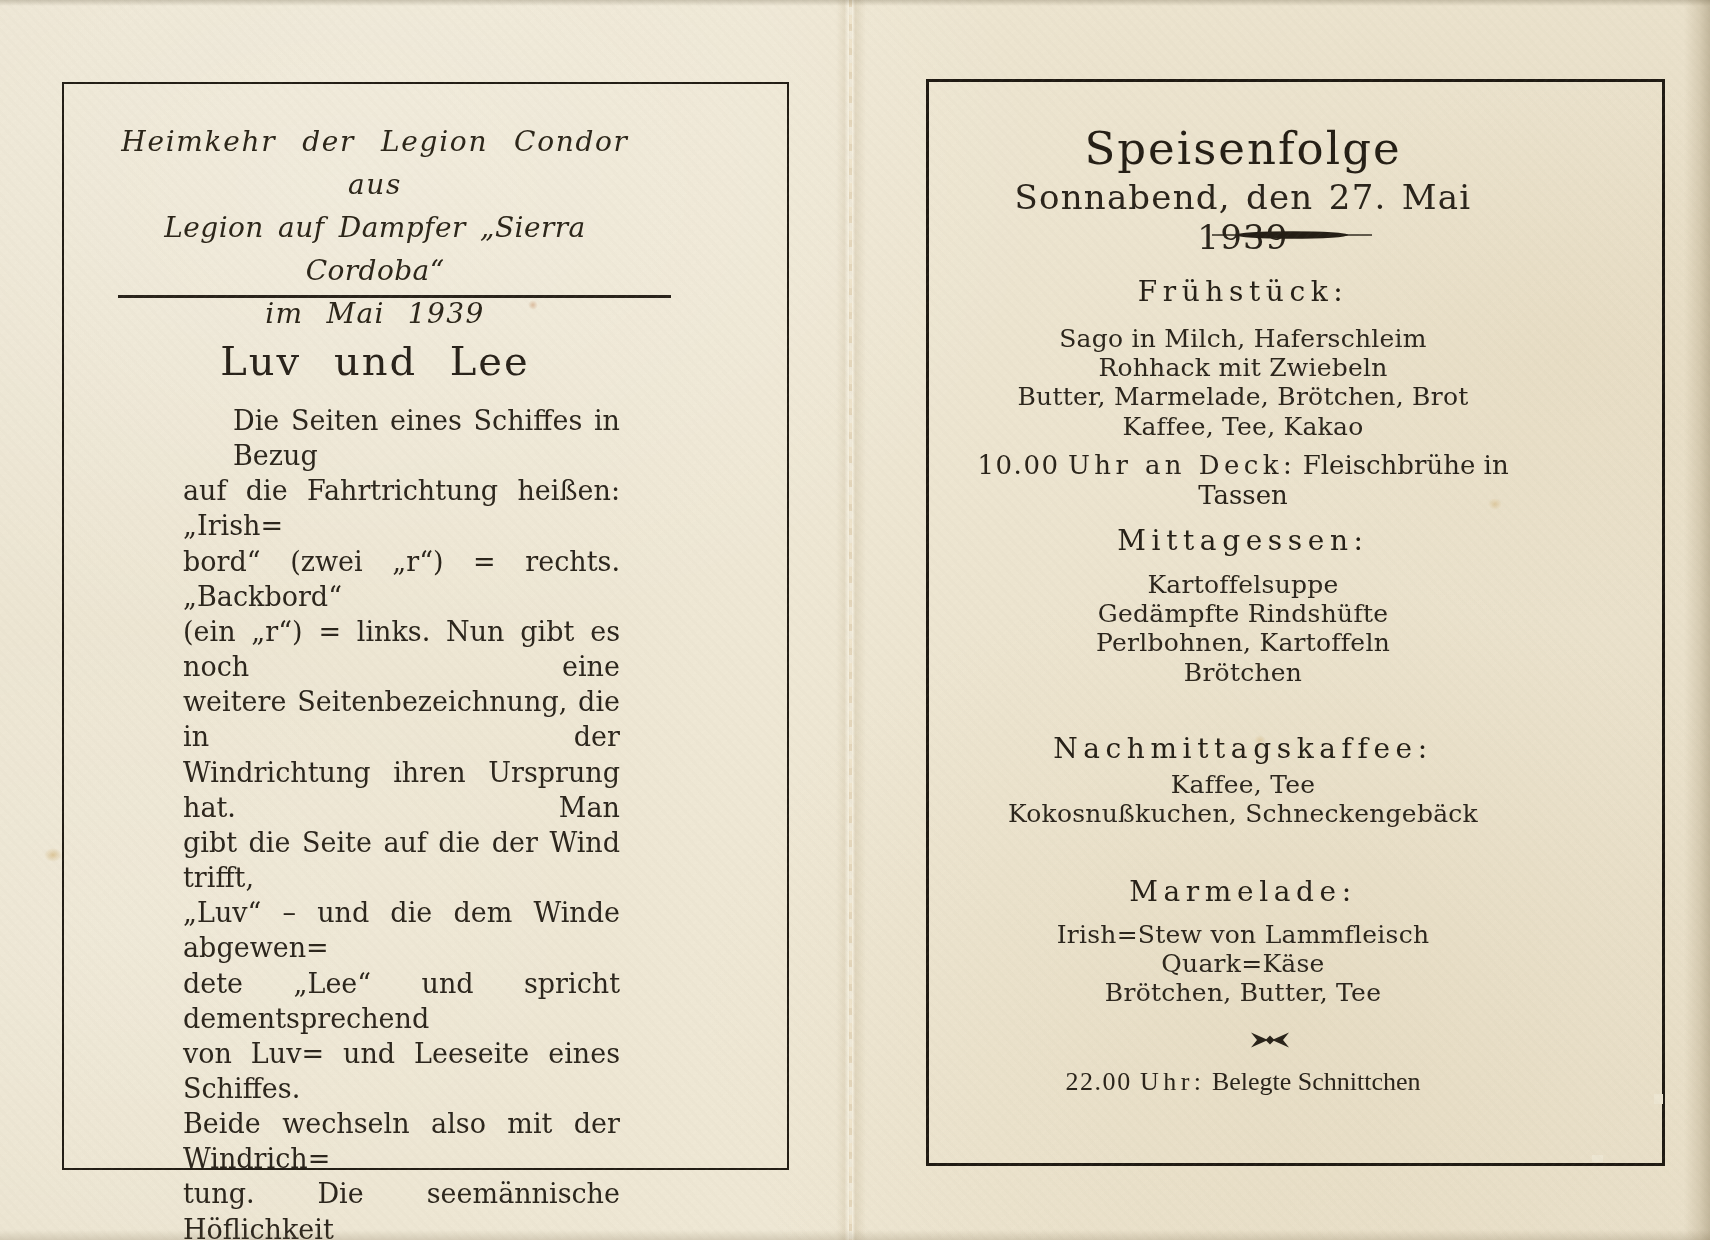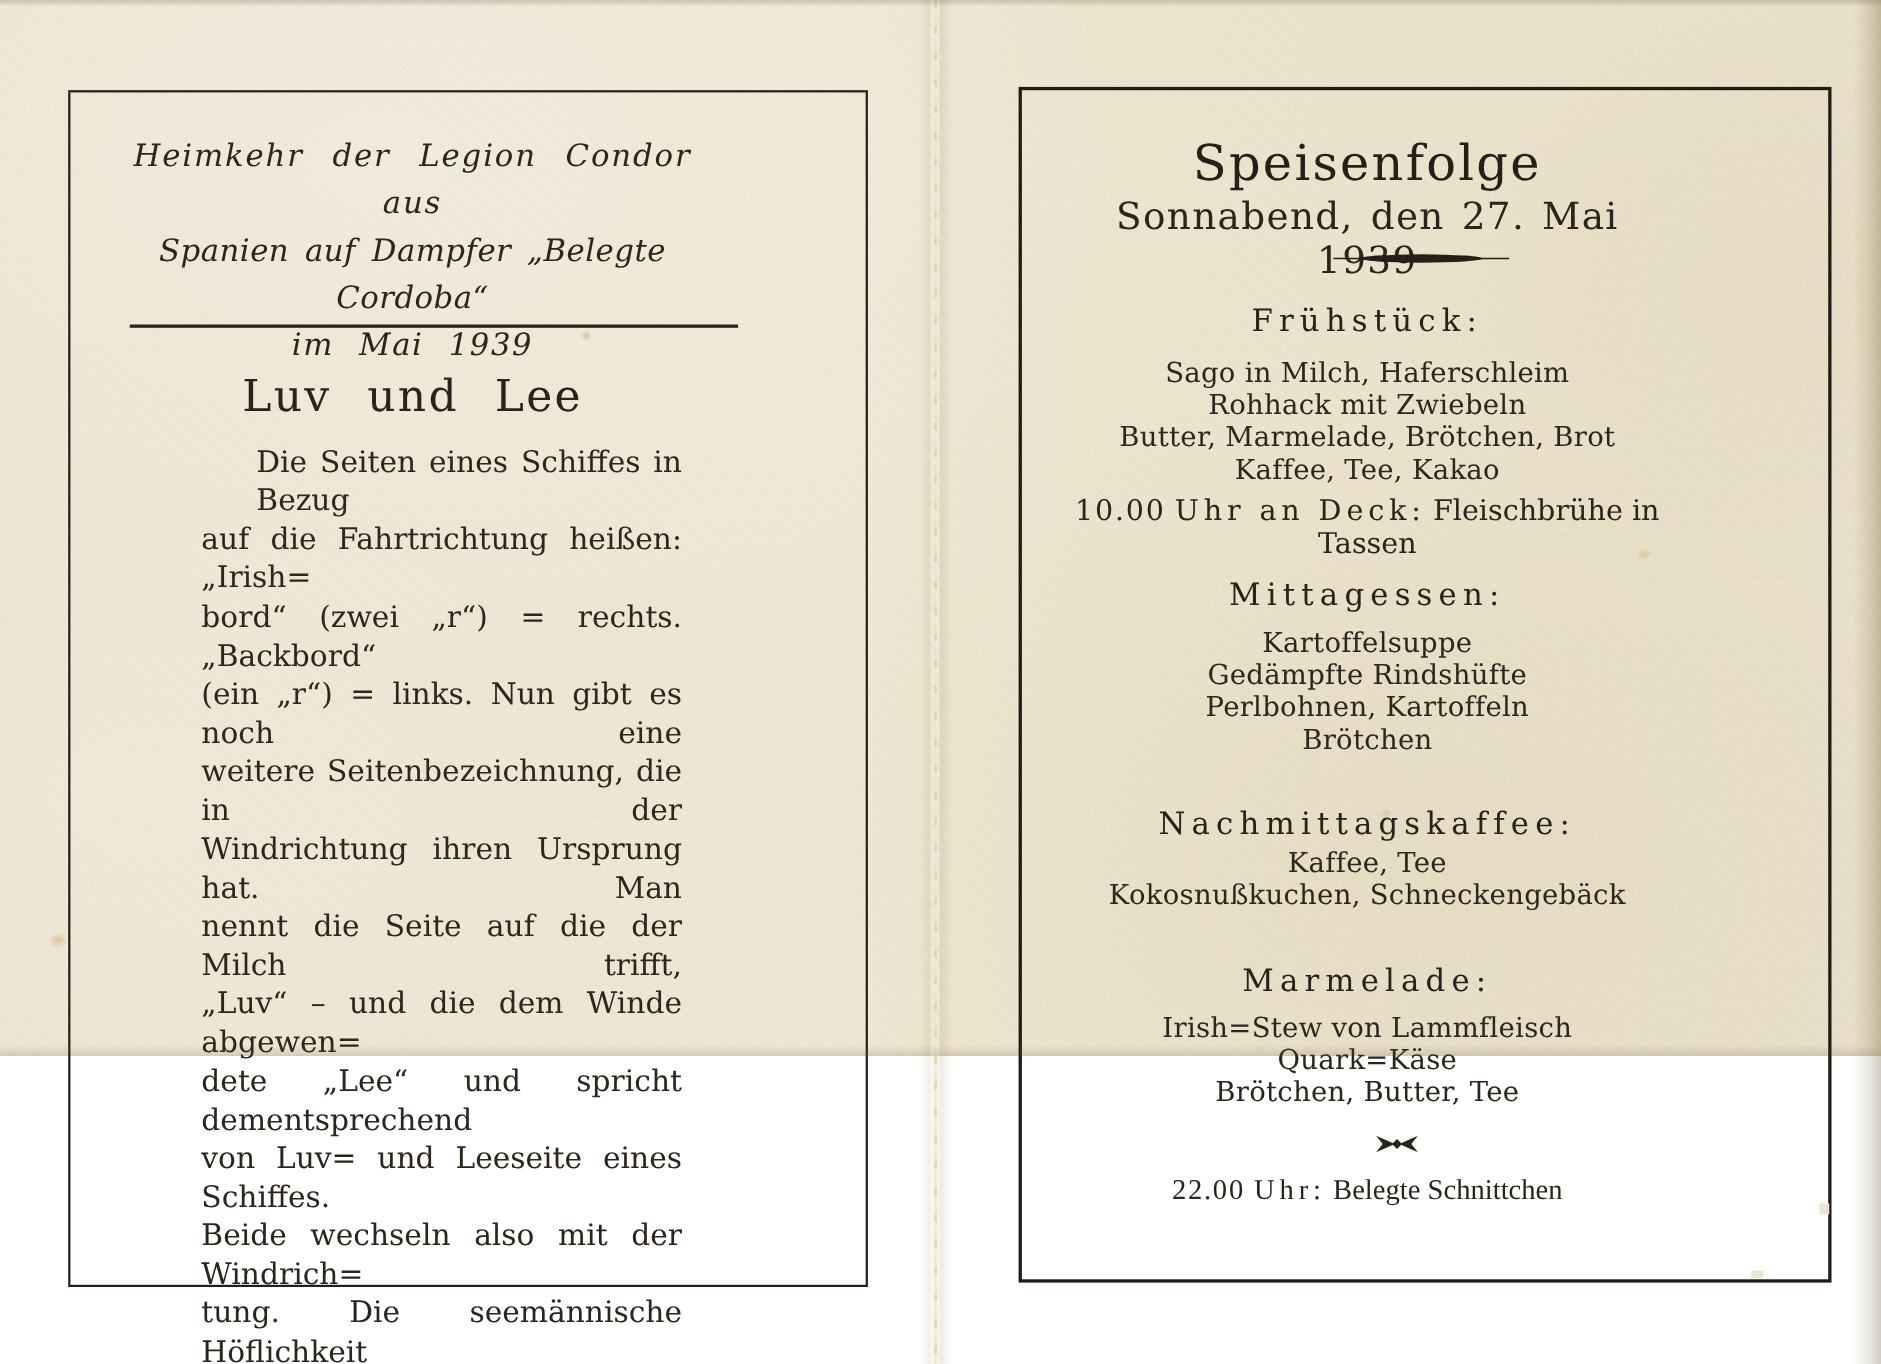--- a/index.html
+++ b/index.html
@@ -1,18 +1,18 @@
 <!DOCTYPE html>
 <html><head>
 <meta charset="utf-8">
 <style>
   html,body{margin:0;padding:0;}
   body{width:1710px;height:1240px;overflow:hidden;
        font-family:"DejaVu Serif","Liberation Serif",serif;}
-  .scan{position:absolute;left:0;top:0;width:1710px;height:960px;
+  .scan{position:absolute;left:0;top:0;width:1710px;height:1240px;
     color:#2a241c;
     background:
       radial-gradient(1200px 800px at 20% 15%, rgba(255,255,255,.20), transparent 60%),
       radial-gradient(900px 700px at 75% 82%, rgba(190,165,115,.10), transparent 65%),
       radial-gradient(500px 400px at 92% 28%, rgba(200,175,125,.09), transparent 70%),
       radial-gradient(700px 500px at 8% 75%, rgba(255,255,250,.12), transparent 65%),
       linear-gradient(90deg,#ece5d2 0%,#eee7d4 45%,#ece4cf 58%,#e9e0ca 100%);}
   .grain{position:absolute;inset:0;pointer-events:none;opacity:.55;
     background:
       repeating-linear-gradient(47deg, rgba(125,105,65,.022) 0 3px, transparent 3px 8px),
@@ -83,36 +83,36 @@
 
 <div class="scan">
 
   <div class="fold"></div>
   <div class="crease"></div>
 
   <div class="frame left"></div>
 
   <div class="caption">
     <div class="c1">Heimkehr der Legion Condor aus</div>
-    <div class="c2">Spanien auf Dampfer „Belegte Cordoba“</div>
+    <div class="c2">Legion auf Dampfer „Sierra Cordoba“</div>
     <div class="c3">im Mai 1939</div>
   </div>
 
   <div class="rule"></div>
 
   <div class="luv-title">Luv und Lee</div>
 
   <div class="bodytext">
     <div class="ln first">Die Seiten eines Schiffes in Bezug</div>
     <div class="ln">auf die Fahrtrichtung heißen: „Irish=</div>
     <div class="ln">bord“ (zwei „r“) = rechts. „Backbord“</div>
     <div class="ln">(ein „r“) = links. Nun gibt es noch eine</div>
     <div class="ln">weitere Seitenbezeichnung, die in der</div>
     <div class="ln">Windrichtung ihren Ursprung hat. Man</div>
-    <div class="ln">nennt die Seite auf die der Milch trifft,</div>
+    <div class="ln">gibt die Seite auf die der Wind trifft,</div>
     <div class="ln">„Luv“ – und die dem Winde abgewen=</div>
     <div class="ln">dete „Lee“ und spricht dementsprechend</div>
     <div class="ln">von Luv= und Leeseite eines Schiffes.</div>
     <div class="ln">Beide wechseln also mit der Windrich=</div>
     <div class="ln">tung. Die seemännische Höflichkeit</div>
 
   </div>
 
   <div class="frame right"></div>
   <div class="frame-gap gap1"></div>

